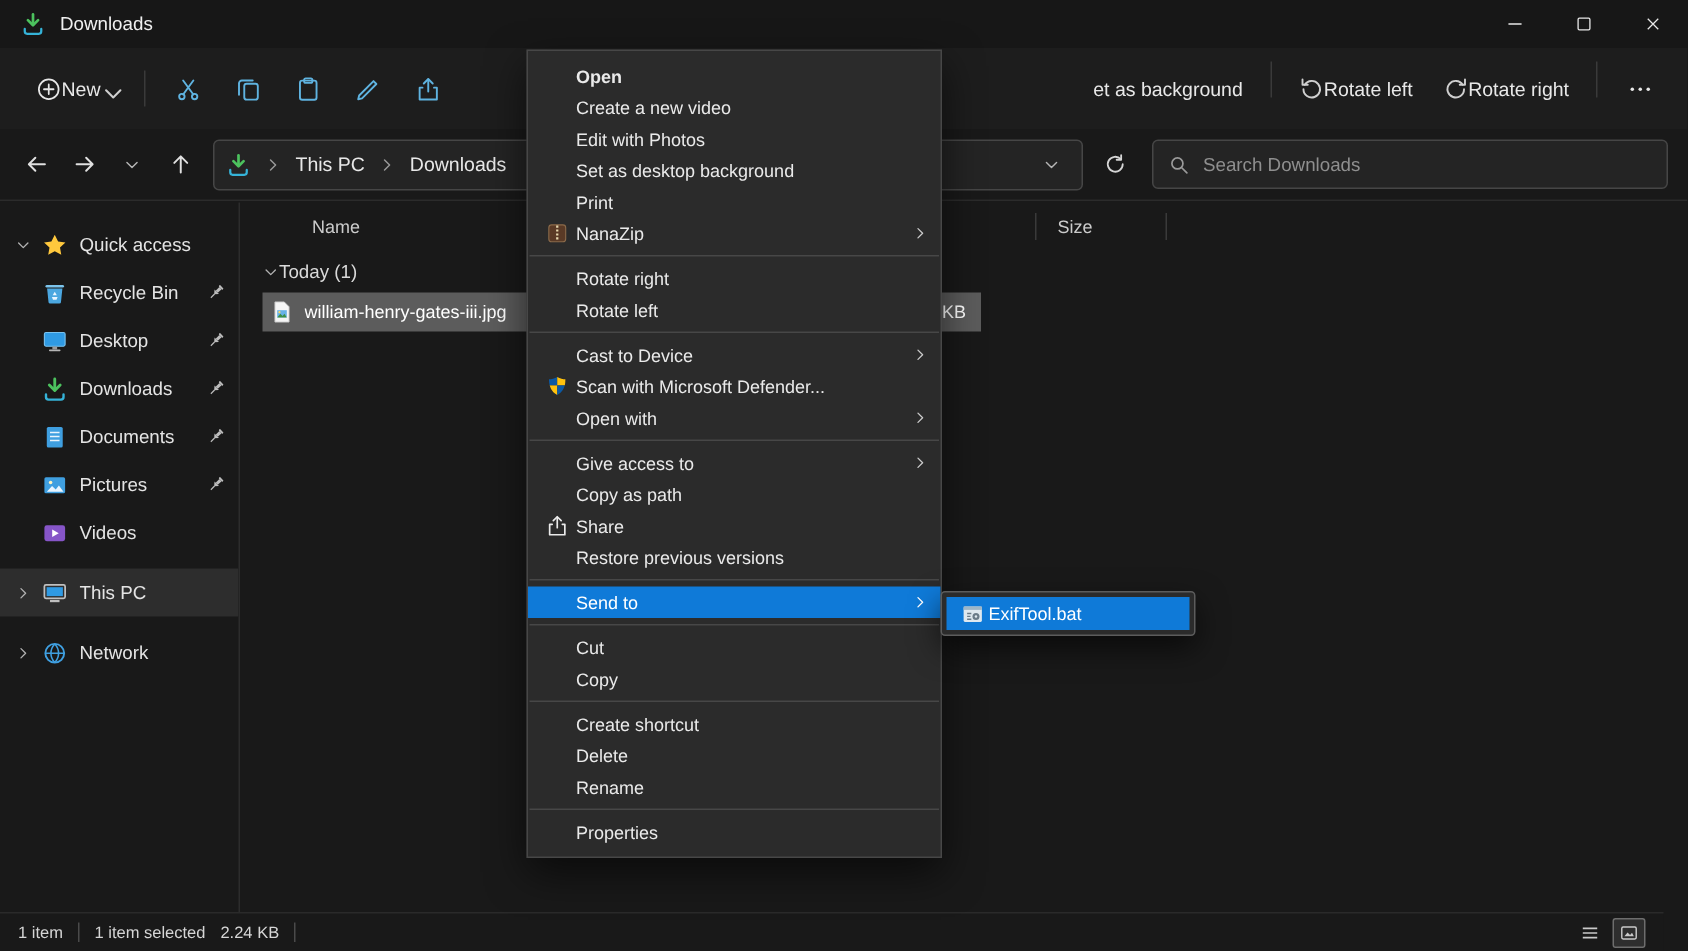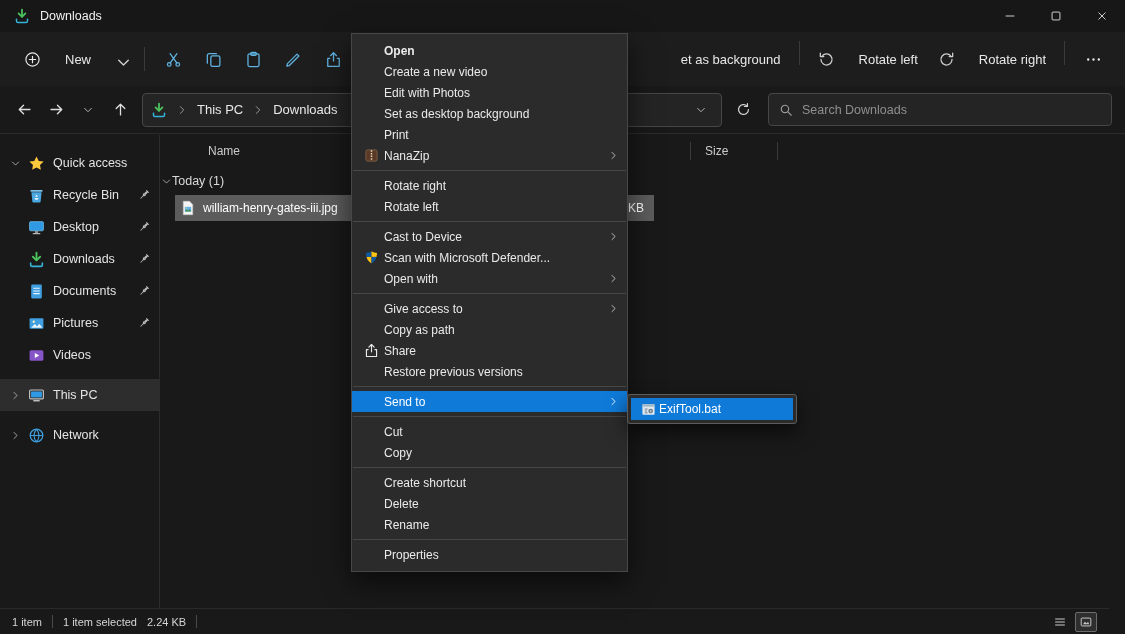--- a/index.html
+++ b/index.html
@@ -15,21 +15,21 @@
   
   .titlebar { position:absolute; top:0; left:0; right:0; height:32px; background:#171717; display:flex; align-items:center; }
   .titlebar .app-icon { width:16px; height:16px; margin:0 10px 0 14px; }
   .titlebar .title { font-size:12.5px; color:#f0f0f0; }
   .win-controls { margin-left:auto; display:flex; height:100%; }
   .win-btn { width:46px; height:100%; display:flex; align-items:center; justify-content:center; color:#e8e8e8; background:transparent; border:none; }
   .win-btn svg { width:14px; height:14px; }
 
   
   .toolbar { position:absolute; top:32px; left:0; right:0; height:54px; background:#1d1d1d; display:flex; align-items:center; padding:0 14px; }
-  .tb-btn { display:flex; align-items:center; gap:24px; height:36px; padding:0 10px; border:none; background:transparent; color:#e8e8e8; font-size:13px; border-radius:4px; font-family:inherit; }
+  .tb-btn { display:flex; align-items:center; gap:0; height:36px; padding:0 10px; border:none; background:transparent; color:#e8e8e8; font-size:13px; border-radius:4px; font-family:inherit; }
   .tb-btn svg { width:17px; height:17px; }
   .tb-icon-btn { width:40px; justify-content:center; }
   .tint { color:#5fb3e0; }
   .dim  { color:#cfcfcf; }
   .tb-sep { width:1px; height:24px; background:#3a3a3a; margin:0 8px; }
   .tb-right { position:absolute; right:12px; display:flex; align-items:flex-start; }
   .clipped-label { color:#e8e8e8; font-size:13px; }
 
   
   .addressbar { position:absolute; top:86px; left:0; right:0; height:48px; background:#191919; border-bottom:1px solid #2b2b2b; display:flex; align-items:center; padding:0 13px 0 8px; }
@@ -62,21 +62,21 @@
   .side-item .pin svg { width:14px; height:14px; }
   .side-item.selected { background:#2d2d2d; }
   .side-item.section { margin-top:8px; }
 
   
   .content { position:absolute; left:161px; top:135px; right:0; bottom:26px; }
   .col-headers { position:relative; height:32px; display:flex; align-items:center; font-size:12px; color:#cbcbcb; }
   .hdr-name { padding-left:31px;margin-left:16px; }
   .hdr-size { position:absolute; left:544px; }
   .col-sep { position:absolute; top:7px; height:18px; width:1px; background:#3a3a3a; }
-  .group-row { height:28px; display:flex; align-items:center; color:#dadada; font-size:12.5px; }
+  .group-row { height:28px; display:flex; align-items:center; padding-left:14px; color:#dadada; font-size:12.5px; }
   .group-row svg { width:11px; height:11px; color:#b0b0b0; margin-right:7px; }
   .file-row { margin-left:14px; width:479px; height:26px; background:#5c5c5c; display:flex; align-items:center; color:#ffffff; font-size:12px; }
   .file-row .ic { width:16px; height:16px; margin:0 7px 0 5px; flex:none; }
   .file-row .fname { flex:1; white-space:nowrap; overflow:hidden; }
   .file-row .fsize { padding-right:10px; }
 
   
   .statusbar { position:absolute; left:0; right:16px; bottom:0; height:26px; background:#191919; border-top:1px solid #2a2a2a; display:flex; align-items:center; padding:0 12px; font-size:11px; color:#d6d6d6; }
   .sb-sep { width:1px; height:13px; background:#4a4a4a; margin:0 10px; }
   .sb-size { margin-left:10px; }

